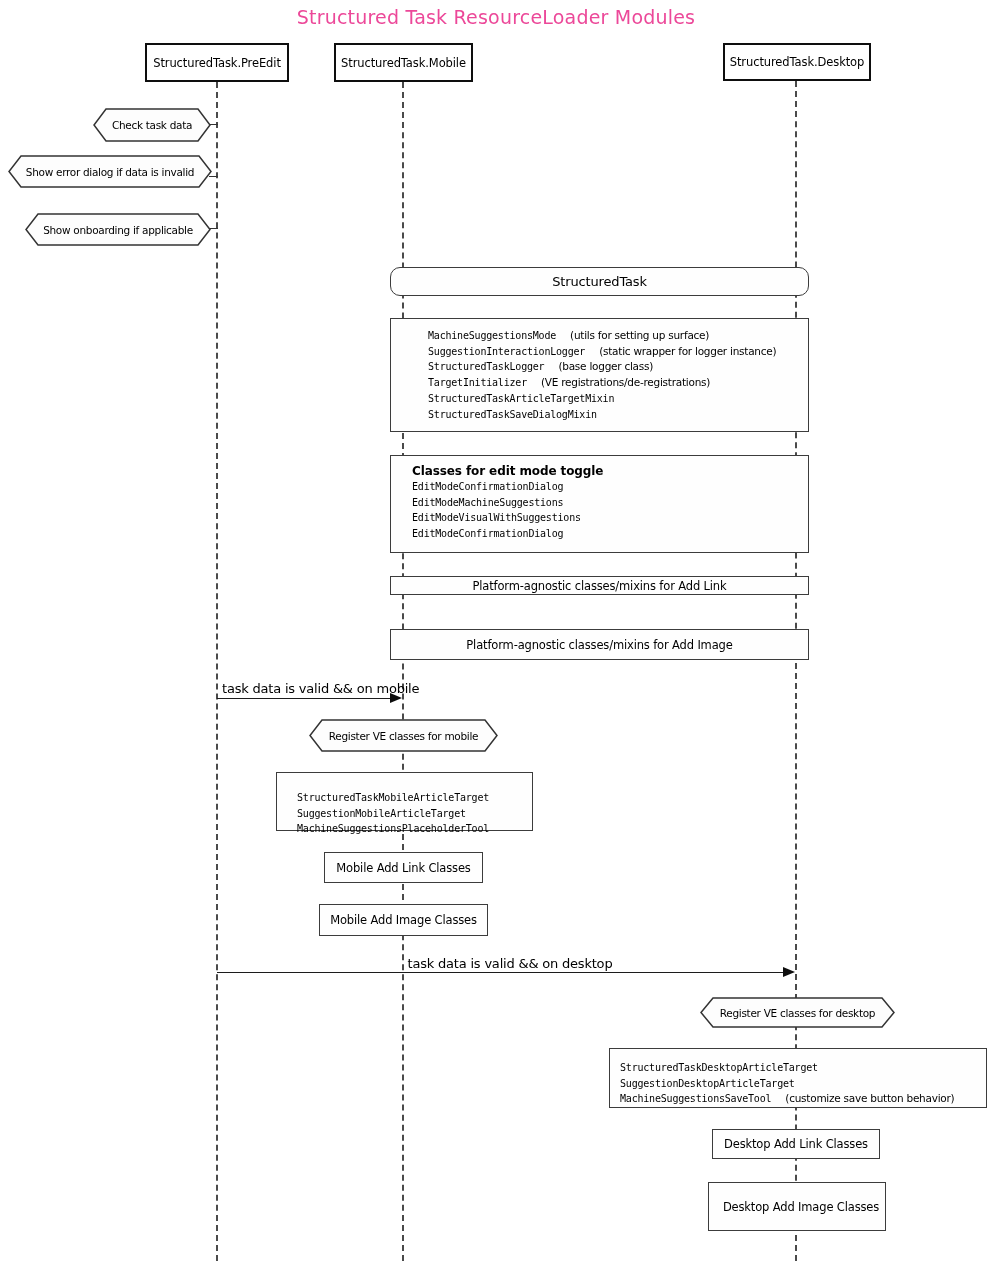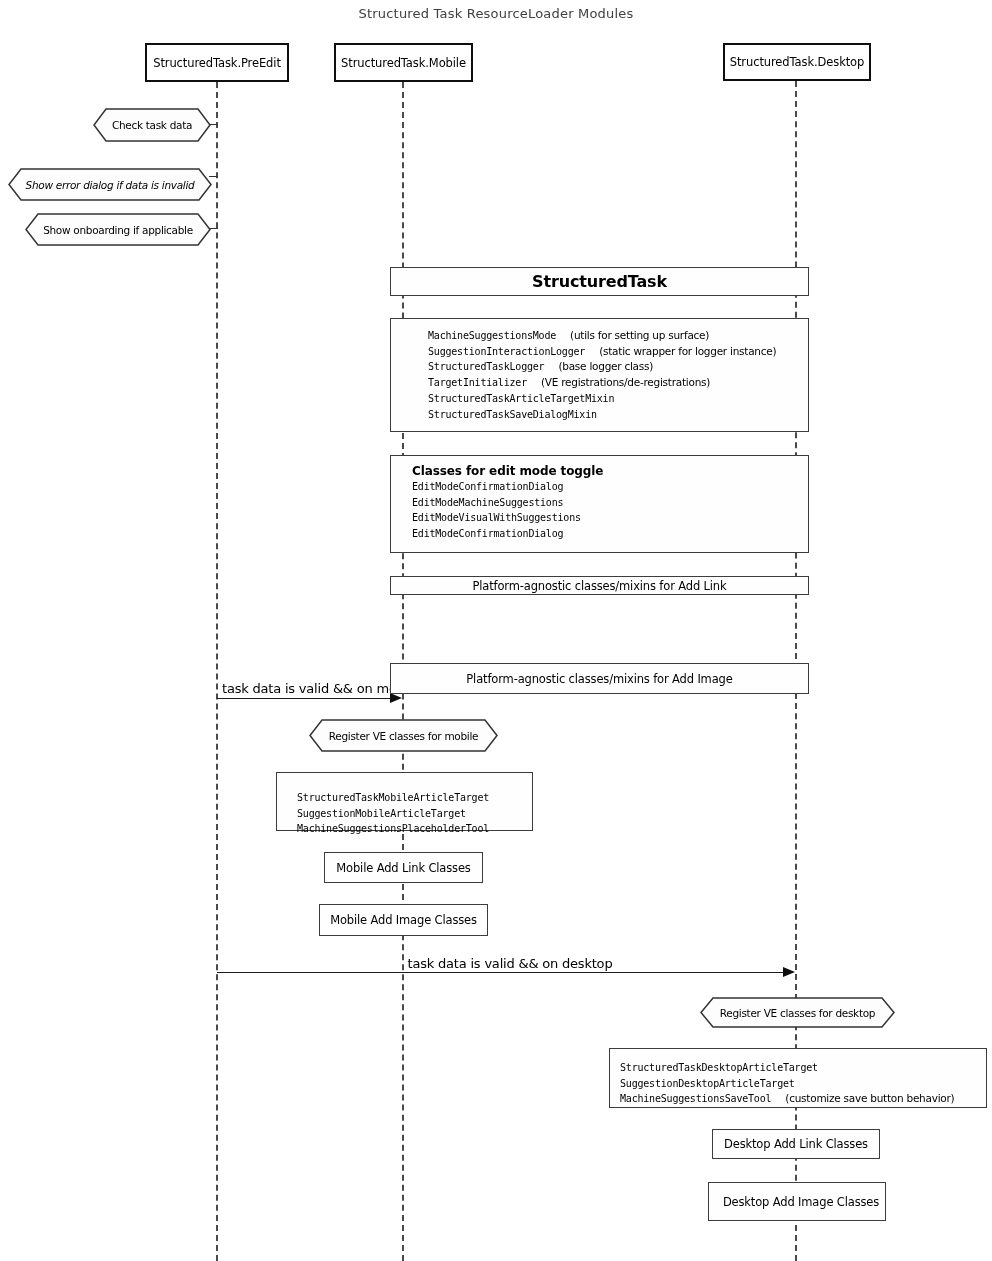--- a/index.html
+++ b/index.html
@@ -3,37 +3,37 @@
 <meta charset="utf-8">
 <style>
   html,body{margin:0;padding:0;background:#ffffff;}
   .diagram{
     position:relative;width:992px;height:1261px;background:#ffffff;overflow:hidden;
     font-family:"DejaVu Sans","Liberation Sans",sans-serif;color:#000;
   }
   .abs{position:absolute;box-sizing:border-box;}
   .title{
     left:0;top:6px;width:992px;text-align:center;
-    font-size:13px;color:#404040;letter-spacing:0.2px;z-index:3;
+    font-size:19px;color:#ec4899;letter-spacing:0.2px;z-index:3;
   }
   
   .lifeline{width:0;border-left:2px dashed #4a4a4a;z-index:1;}
   
   .participant{
     border:2px solid #0e0e0e;background:#fff;z-index:3;
     display:flex;align-items:center;justify-content:center;
     font-size:11.5px;letter-spacing:-0.1px;white-space:nowrap;
   }
   
   .node{
     border:1.5px solid #3c3c3c;background:#fefefe;z-index:3;
     display:flex;align-items:center;justify-content:center;
     font-size:11.5px;letter-spacing:-0.15px;white-space:nowrap;
   }
-  .node.bold{font-weight:bold;font-size:16px;}
+  .node.bold{font-weight:normal;font-size:13px;border-radius:10px;}
   
   .list-box{
     border:1.5px solid #3c3c3c;background:#fefefe;z-index:3;
     padding-top:8px;white-space:nowrap;
   }
   .list-box .bh{
     font-weight:bold;font-size:12px;line-height:14px;letter-spacing:-0.1px;
   }
   .list-box .ln{line-height:13.7px;}
   .code{
@@ -83,21 +83,21 @@
 
   <div class="abs tick" style="left:208px;top:124px;width:10px;"></div>
   <div class="abs hex" style="left:93px;top:108px;width:118px;height:34px;">
     <svg width="118" height="34">
         <polygon points="13,1 105,1 117,17 105,33 13,33 1,17" fill="#fdfdfd" stroke="#333" stroke-width="1.5"></polygon>
       </svg>
     <div class="hex-label">Check task data</div>
   </div>
 
   <div class="abs tick" style="left:209px;top:176px;width:9px;"></div>
-  <div class="abs hex" style="left:8px;top:168px;width:204px;height:33px;font-style:italic;">
+  <div class="abs hex" style="left:8px;top:155px;width:204px;height:33px;">
     <svg width="204" height="33">
         <polygon points="13,1 191,1 203,16.5 191,32 13,32 1,16.5" fill="#fdfdfd" stroke="#333" stroke-width="1.5"></polygon>
       </svg>
     <div class="hex-label">Show error dialog if data is invalid</div>
   </div>
 
   <div class="abs tick" style="left:208px;top:228px;width:10px;"></div>
   <div class="abs hex" style="left:25px;top:213px;width:186px;height:33px;">
     <svg width="186" height="33">
         <polygon points="13,1 173,1 185,16.5 173,32 13,32 1,16.5" fill="#fdfdfd" stroke="#333" stroke-width="1.5"></polygon>
@@ -122,21 +122,21 @@
     <div class="bh">Classes for edit mode toggle</div>
     <div class="ln"><span class="code">EditModeConfirmationDialog</span></div>
     <div class="ln"><span class="code">EditModeMachineSuggestions</span></div>
     <div class="ln"><span class="code">EditModeVisualWithSuggestions</span></div>
     <div class="ln"><span class="code">EditModeConfirmationDialog</span></div>
   </div>
 
   <div class="abs node" style="left:390px;top:576px;width:419px;height:19px;">
     <span>Platform-agnostic classes/mixins for Add Link</span>
   </div>
-  <div class="abs node" style="left:390px;top:663px;width:419px;height:31px;">
+  <div class="abs node" style="left:390px;top:629px;width:419px;height:31px;">
     <span>Platform-agnostic classes/mixins for Add Image</span>
   </div>
 
   <div class="abs arrow-label" style="left:222px;top:681px;width:176px;">task data is valid &amp;&amp; on mobile</div>
   <div class="abs arrow-line" style="left:217px;top:698px;width:175px;"></div>
   <div class="abs arrow-head" style="left:390px;top:693px;"></div>
 
   <div class="abs hex" style="left:309px;top:719px;width:189px;height:33px;">
     <svg width="189" height="33">
         <polygon points="13,1 176,1 188,16.5 176,32 13,32 1,16.5" fill="#fdfdfd" stroke="#333" stroke-width="1.5"></polygon>
@@ -170,17 +170,17 @@
 
   <div class="abs list-box" style="left:609px;top:1048px;width:378px;height:60px;padding-left:10px;padding-top:10px;">
     <div class="ln"><span class="code">StructuredTaskDesktopArticleTarget</span></div>
     <div class="ln"><span class="code">SuggestionDesktopArticleTarget</span></div>
     <div class="ln"><span class="code">MachineSuggestionsSaveTool</span><span class="desc">(customize save button behavior)</span></div>
   </div>
 
   <div class="abs node" style="left:712px;top:1129px;width:168px;height:30px;">
     <span>Desktop Add Link Classes</span>
   </div>
-  <div class="abs node" style="left:708px;top:1182px;width:178px;height:39px;padding-left:8px;">
+  <div class="abs node" style="left:708px;top:1182px;width:178px;height:49px;padding-left:8px;">
     <span>Desktop Add Image Classes</span>
   </div>
 
 </div>
 
 </body></html>

